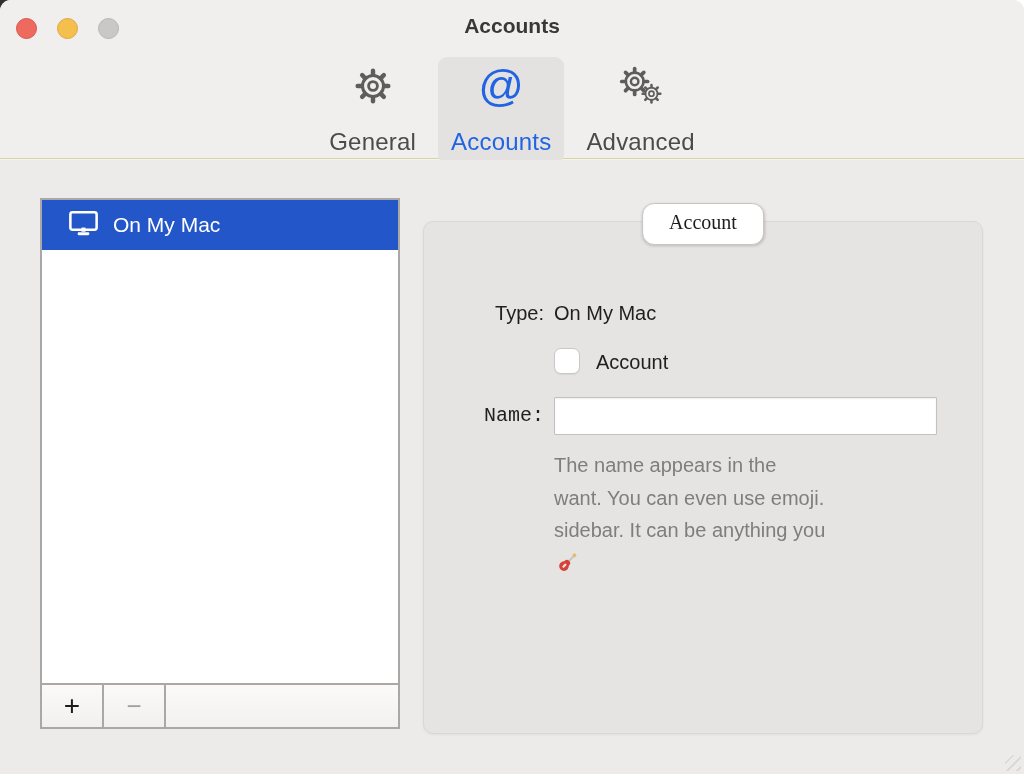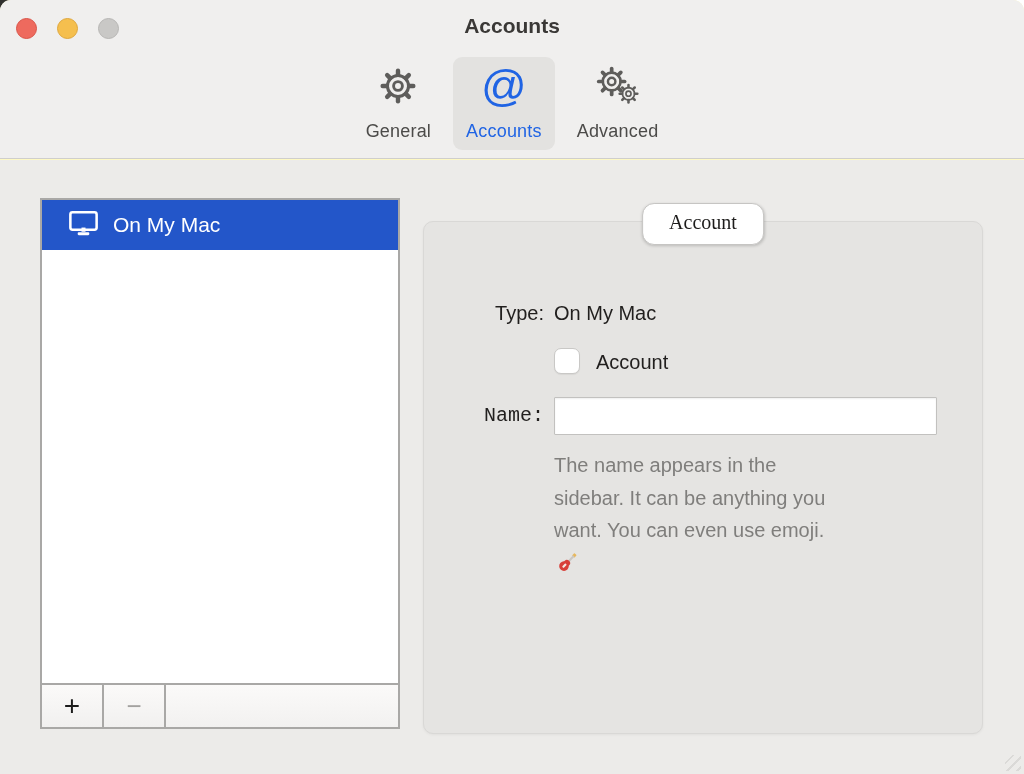--- a/index.html
+++ b/index.html
@@ -37,21 +37,21 @@
   .toolbar {
     position:absolute; left:0; right:0; top:57px;
     display:flex; justify-content:center; align-items:flex-start; gap:9px;
   }
   .tab {
     display:flex; flex-direction:column; align-items:center;
     padding:5px 13px 8px; border-radius:9px; cursor:default;
   }
   .tab.selected { background:#e3e2e0; }
   .tab-icon { height:48px; display:flex; align-items:center; justify-content:center; }
-  .tab-label { font-size:18px; color:#4c4b49; margin-top:11px; letter-spacing:.2px; }
+  .tab-label { font-size:24px; color:#4c4b49; margin-top:18px; letter-spacing:.2px; }
   .tab.selected .tab-label { color:#2064e4; }
   .at-glyph { font-size:45px; line-height:46px; color:#2064e4; font-weight:400; }
 
   
   .content { position:absolute; left:0; right:0; top:160px; bottom:0; background:#ecebe9; }
 
   
   .sidebar { position:absolute; left:40px; top:38px; width:360px; }
   .account-list {
     height:487px; background:#ffffff;
@@ -222,22 +222,22 @@
         <div class="fvalue row-type-value">On My Mac</div>
 
         <span class="checkbox" role="checkbox" aria-checked="false"></span>
         <div class="active-label">Account</div>
 
         <div class="flabel row-name-label">Name:</div>
         <input class="name-input" type="text" value="" style="">
 
         <div class="help">
           <div class="help-line">The name appears in the</div>
+          <div class="help-line">want. You can even use emoji.</div>
           <div class="help-line">sidebar. It can be anything you</div>
-          <div class="help-line">want. You can even use emoji.</div>
           <div class="help-emoji-line">
             <svg width="25" height="25" viewBox="0 0 24 24" role="img" aria-label="🎸">
               <g transform="rotate(44 12 12)">
                 <rect x="10.5" y="-0.5" width="3" height="3.2" rx="0.6" fill="#e7b75c"></rect>
                 <rect x="11.1" y="2" width="1.9" height="11" fill="#c9c6c2"></rect>
                 <circle cx="12" cy="11.5" r="3.1" fill="#d8403a"></circle>
                 <circle cx="12" cy="15.5" r="4.6" fill="#d8403a"></circle>
                 <rect x="11" y="12.6" width="2.1" height="4.6" rx="0.8" fill="#f3e9e2"></rect>
               </g>
             </svg>

